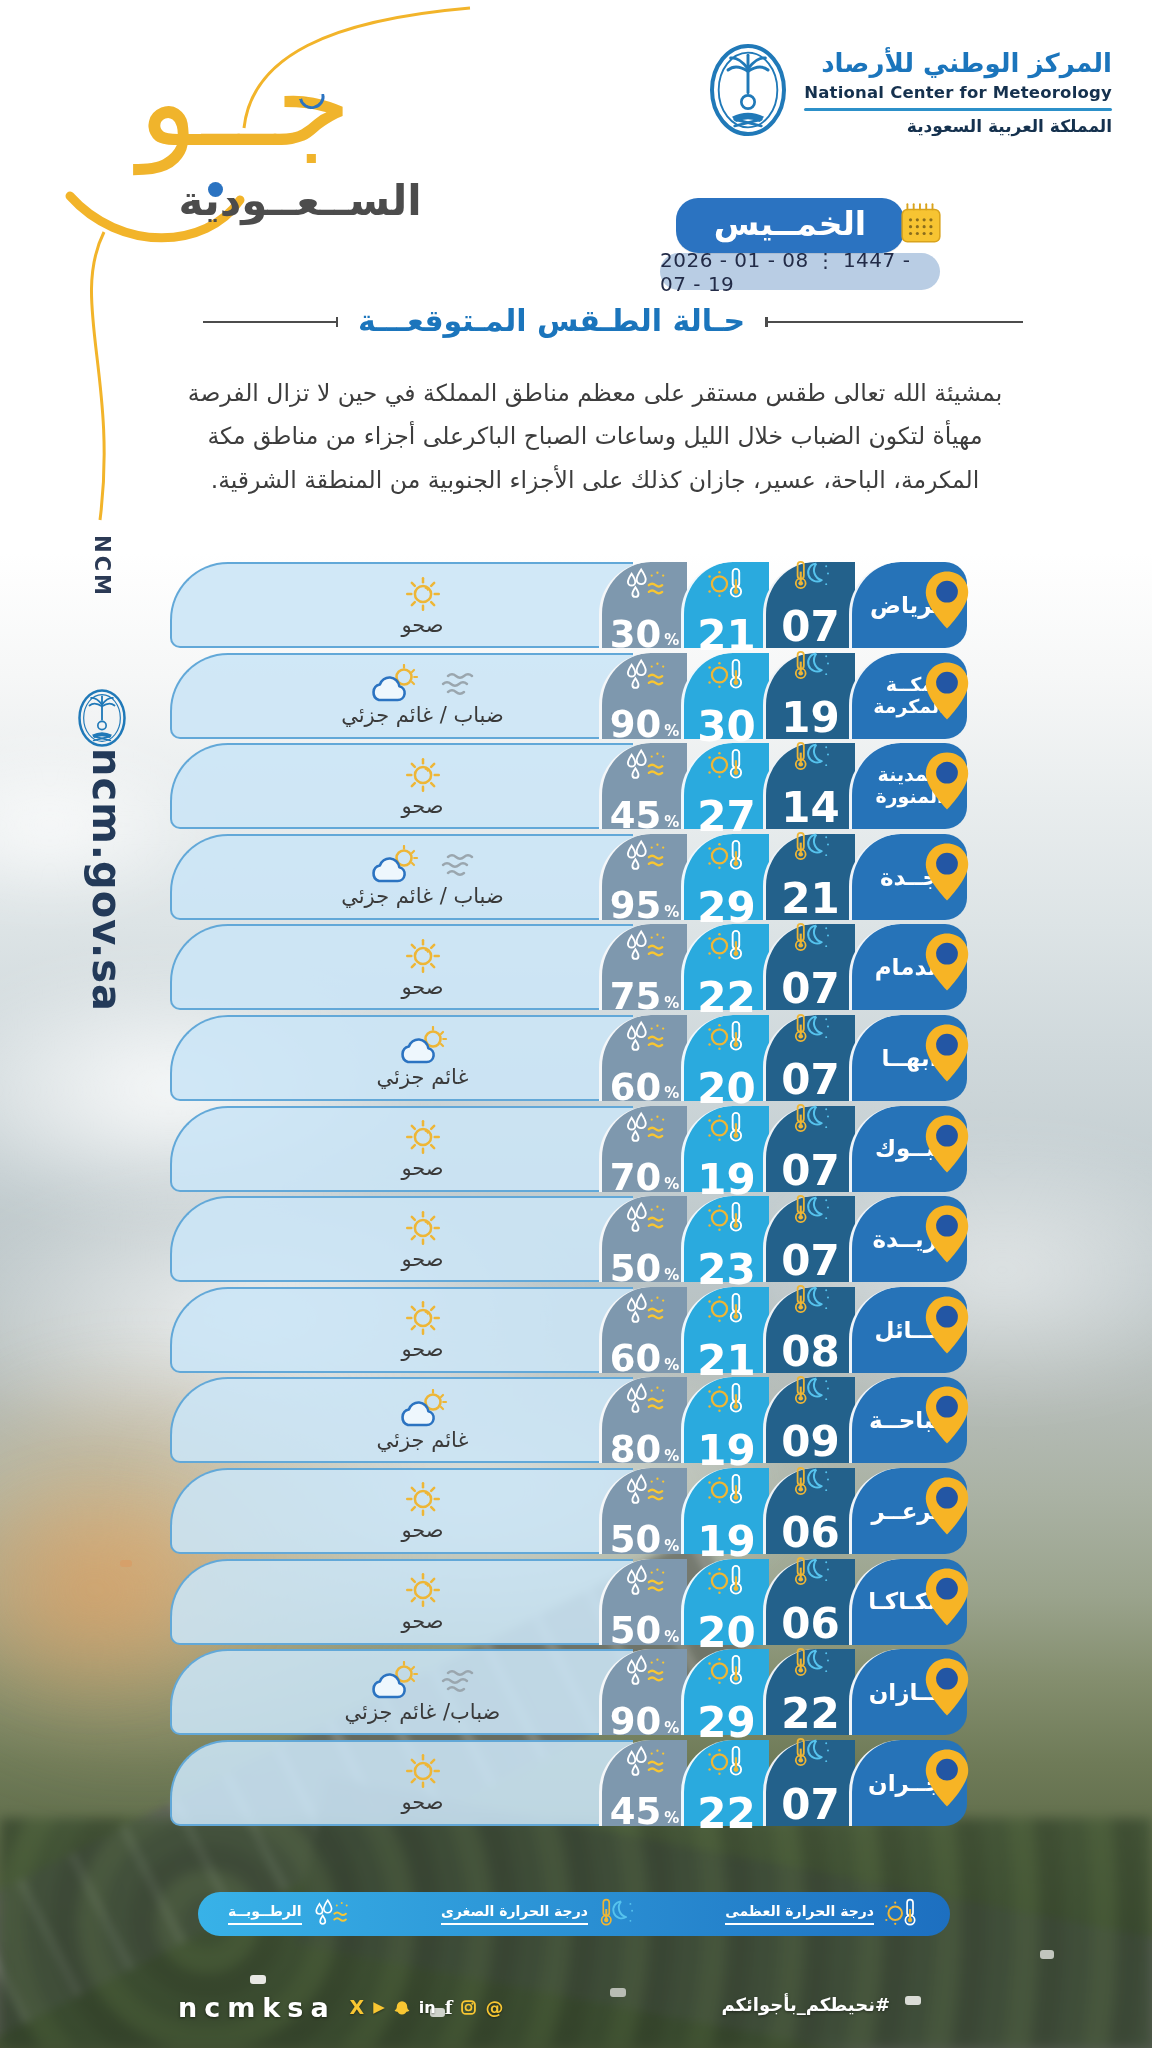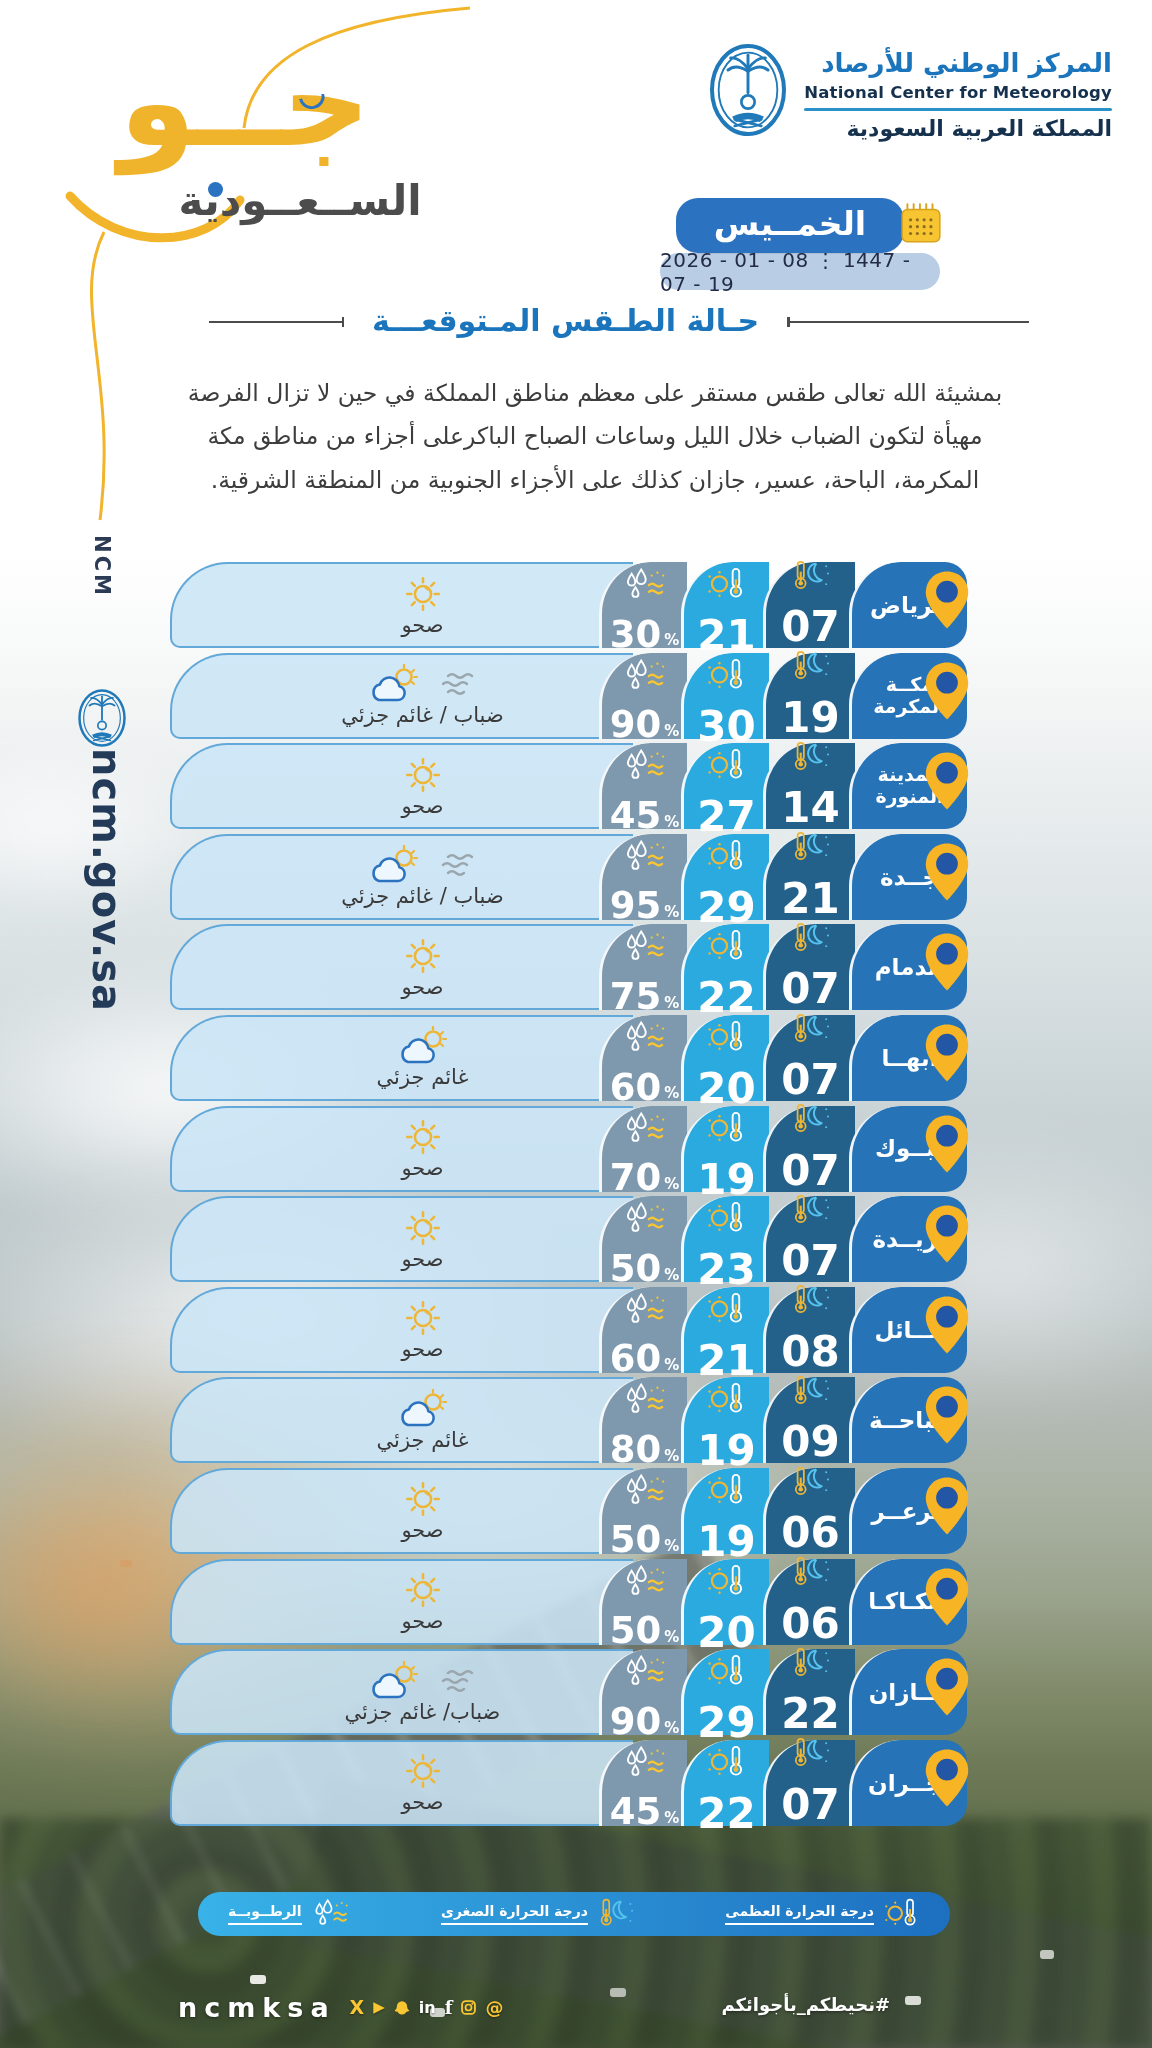--- a/index.html
+++ b/index.html
@@ -36,48 +36,48 @@
   .cars span:nth-child(2){ left:430px; top:2008px; width:15px; height:9px; background:#cfd3cc; }
   .cars span:nth-child(3){ left:610px; top:1988px; width:16px; height:9px; background:#b8bcb4; }
   .cars span:nth-child(4){ left:905px; top:1996px; width:16px; height:9px; background:#dadcd6; }
   .cars span:nth-child(5){ left:1040px; top:1950px; width:14px; height:9px; background:#c2c6be; }
   .cars span:nth-child(6){ left:120px; top:1560px; width:12px; height:7px; background:#d6a06a; }
 
   
   .brand { position:absolute; left:0; top:0; width:480px; height:560px; z-index:6; }
   .brand svg.curves { position:absolute; left:0; top:0; }
   .logo-word { position:absolute; left:95px; top:28px; width:300px; text-align:center;
-    font-size:124px; font-weight:bold; color:#f0b42c; line-height:1.2; }
+    font-size:124px; font-weight:normal; color:#f0b42c; line-height:1.2; }
   .logo-dot { position:absolute; left:208px; top:182px; width:15px; height:15px; border-radius:50%; background:#2b73c1; }
   .logo-accent { position:absolute; left:300px; top:96px; width:26px; height:13px; border:3px solid #2b73c1; border-top:none; border-radius:0 0 26px 26px; transform:rotate(-12deg); }
   .logo-sub { position:absolute; left:170px; top:176px; width:260px; text-align:center;
     font-size:42px; font-weight:bold; color:#4c4c4c; letter-spacing:1px; }
 
   
   .ncm-head { position:absolute; top:42px; right:40px; display:flex; align-items:flex-start; gap:16px; z-index:6; }
   .ncm-txt { text-align:left; direction:ltr; padding-top:6px; }
   .ncm-ar { font-size:26px; font-weight:bold; color:#1b75bc; text-align:right; direction:rtl; }
   .ncm-en { font-size:16.5px; font-weight:bold; color:#15314e; margin-top:5px; letter-spacing:.2px; }
   .ncm-line { height:3px; background:#2c90c9; margin-top:6px; border-radius:2px; }
-  .ncm-ksa { font-size:22px; font-weight:bold; color:#15314e; text-align:right; direction:rtl; margin-top:5px; }
+  .ncm-ksa { font-size:17px; font-weight:bold; color:#15314e; text-align:right; direction:rtl; margin-top:5px; }
 
   
   .day-banner { position:absolute; left:676px; top:198px; width:228px; height:55px; z-index:6;
     background:#2b73c1; border-radius:22px 22px 22px 22px; display:flex; align-items:center; justify-content:center;
     box-shadow:0 1px 0 rgba(0,0,0,.08); }
   .day-banner .day { color:#fff; font-size:33px; font-weight:bold; line-height:1; padding-bottom:4px; }
   .cal-wrap { position:absolute; left:898px; top:200px; z-index:6; }
   .cal-diamond { position:absolute; left:888px; top:215px; width:13px; height:13px; background:#16335c; transform:rotate(45deg); z-index:5; }
   .date-pill { position:absolute; left:660px; top:253px; width:280px; height:37px; z-index:5;
     background:#b9cde4; border-radius:19px; display:flex; align-items:center; justify-content:center; }
   .date-pill .dt { direction:ltr; font-size:20px; font-weight:normal; color:#222b47; letter-spacing:.5px; }
 
   
-  .sec-title { position:absolute; left:209px; top:300px; width:820px; height:44px; z-index:6;
-    display:flex; align-items:center; gap:28px; }
+  .sec-title { position:absolute; left:203px; top:300px; width:820px; height:44px; z-index:6;
+    display:flex; align-items:center; gap:20px; }
   .sec-title .t { color:#1b75bc; font-size:30px; font-weight:bold; white-space:nowrap; padding-bottom:4px; }
   .sec-title .ln { height:2.5px; background:#4c4c4c; flex:1; position:relative; }
   .sec-title .ln::before { content:""; position:absolute; width:2.5px; height:10px; background:#4c4c4c; top:-4px; }
   .ln.right::before { left:0; }
   .ln.left::before  { right:0; }
   .ln.left { max-width:135px; }
 
   
   .fore-text { position:absolute; left:175px; top:372px; width:840px; z-index:6;
     font-size:23.5px; color:#3d3d3d; text-align:center; line-height:1.85; font-weight:500; }

